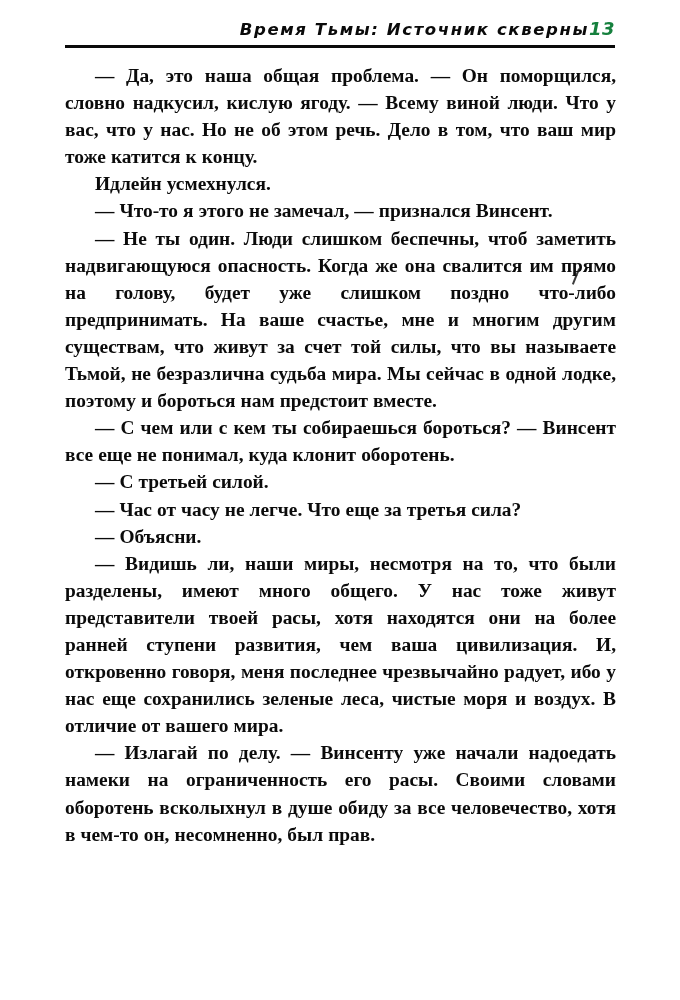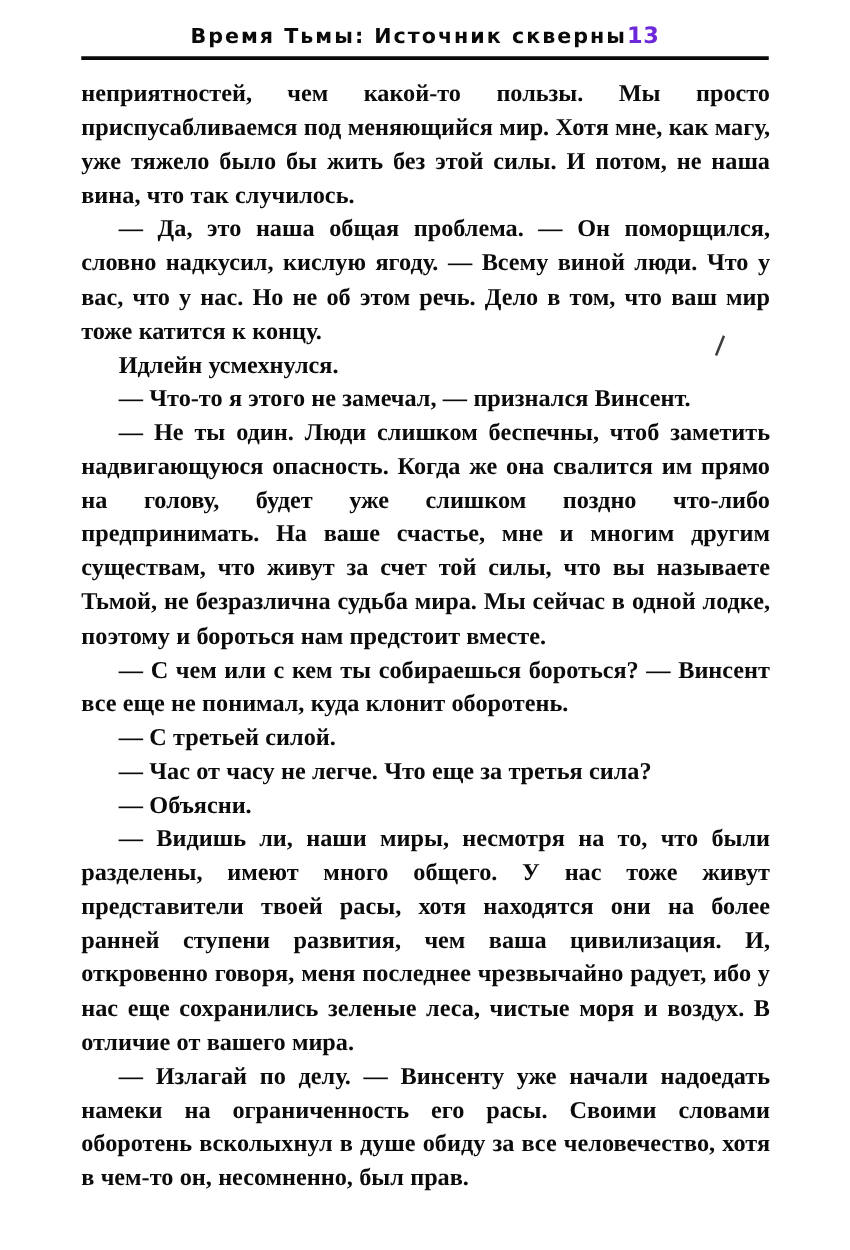--- a/index.html
+++ b/index.html
@@ -17,36 +17,37 @@
   }
 
   
   .header {
     position: absolute;
     left: 65px;
     top: 18px;
     width: 550px;
     display: flex;
     align-items: baseline;
-    justify-content: center;
+    justify-content: flex-end;
+    font-style: italic;
   }
   .header-title {
     font-family: "DejaVu Sans", "Liberation Sans", sans-serif;
     font-size: 16.5px;
     font-weight: 700;
     letter-spacing: 1.6px;
     color: #0a0a0a;
     white-space: nowrap;
   }
   .header-folio {
     font-family: "DejaVu Sans", "Liberation Sans", sans-serif;
     font-size: 18px;
     font-weight: 700;
     letter-spacing: 0.5px;
-    color: #6d28d9;
+    color: #15803d;
   }
   .header-rule {
     position: absolute;
     left: 65px;
     top: 45px;
     width: 550px;
     height: 3px;
     background: #0a0a0a;
   }
 
@@ -92,21 +93,20 @@
 
 <div class="page">
 
   <div class="header">
     <span class="header-title">Время Тьмы: Источник скверны</span>
     <span class="header-folio">13</span>
   </div>
   <div class="header-rule"></div>
 
   <div class="textblock" id="textblock">
-      <p class="noindent">неприятностей, чем какой-то пользы. Мы просто приспусабливаемся под меняющийся мир. Хотя мне, как магу, уже тяжело было бы жить без этой силы. И потом, не наша вина, что так случилось.</p>
       <p>— Да, это наша общая проблема. — Он поморщился, словно надкусил, кислую ягоду. — Всему виной люди. Что у вас, что у нас. Но не об этом речь. Дело в том, что ваш мир тоже катится к концу.</p>
       <p>Идлейн усмехнулся.</p>
       <p>— Что-то я этого не замечал, — признался Винсент.</p>
       <p>— Не ты один. Люди слишком беспечны, чтоб заметить надвигающуюся опасность. Когда же она свалится им прямо на голову, будет уже слишком поздно что-либо предпринимать. На ваше счастье, мне и многим другим существам, что живут за счет той силы, что вы называете Тьмой, не безразлична судьба мира. Мы сейчас в одной лодке, поэтому и бороться нам предстоит вместе.</p>
       <p>— С чем или с кем ты собираешься бороться? — Винсент все еще не понимал, куда клонит оборотень.</p>
       <p>— С третьей силой.</p>
       <p>— Час от часу не легче. Что еще за третья сила?</p>
       <p>— Объясни.</p>
       <p>— Видишь ли, наши миры, несмотря на то, что были разделены, имеют много общего. У нас тоже живут представители твоей расы, хотя находятся они на более ранней ступени развития, чем ваша цивилизация. И, откровенно говоря, меня последнее чрезвычайно радует, ибо у нас еще сохранились зеленые леса, чистые моря и воздух. В отличие от вашего мира.</p>
       <p>— Излагай по делу. — Винсенту уже начали надоедать намеки на ограниченность его расы. Своими словами оборотень всколыхнул в душе обиду за все человечество, хотя в чем-то он, несомненно, был прав.</p>

